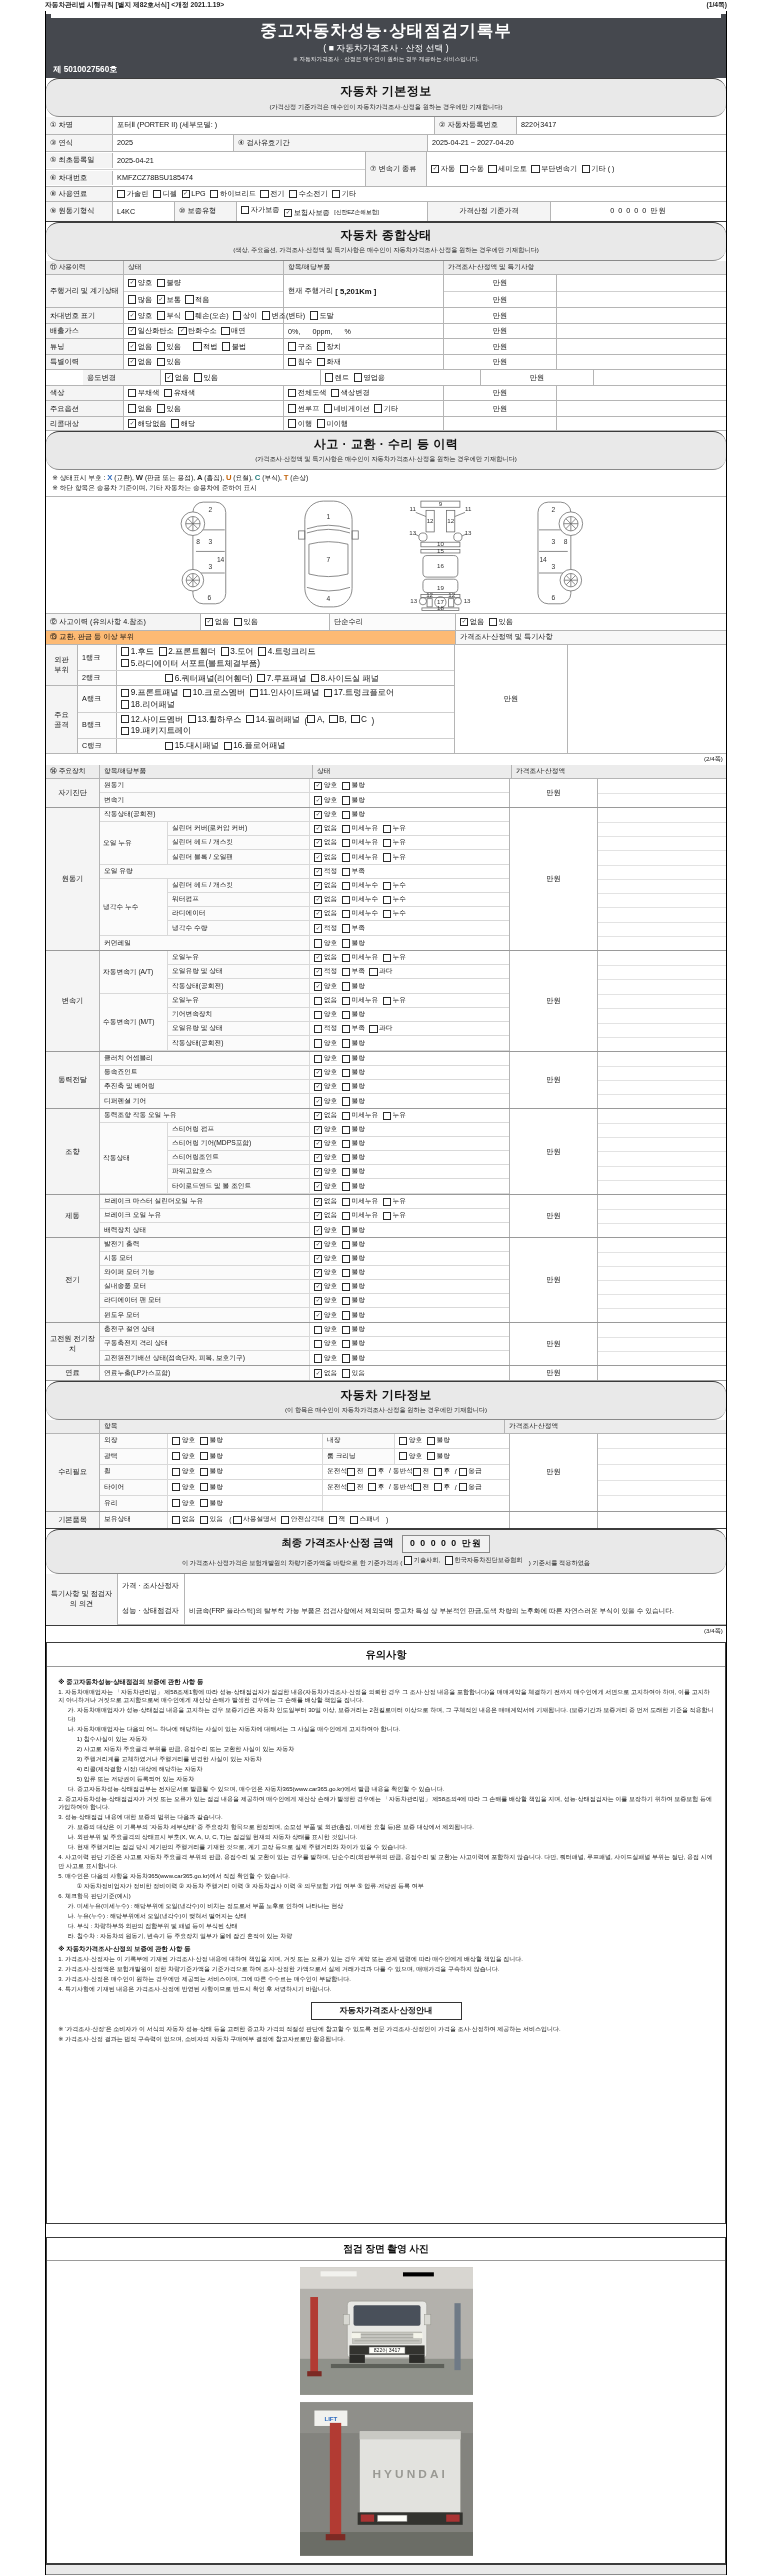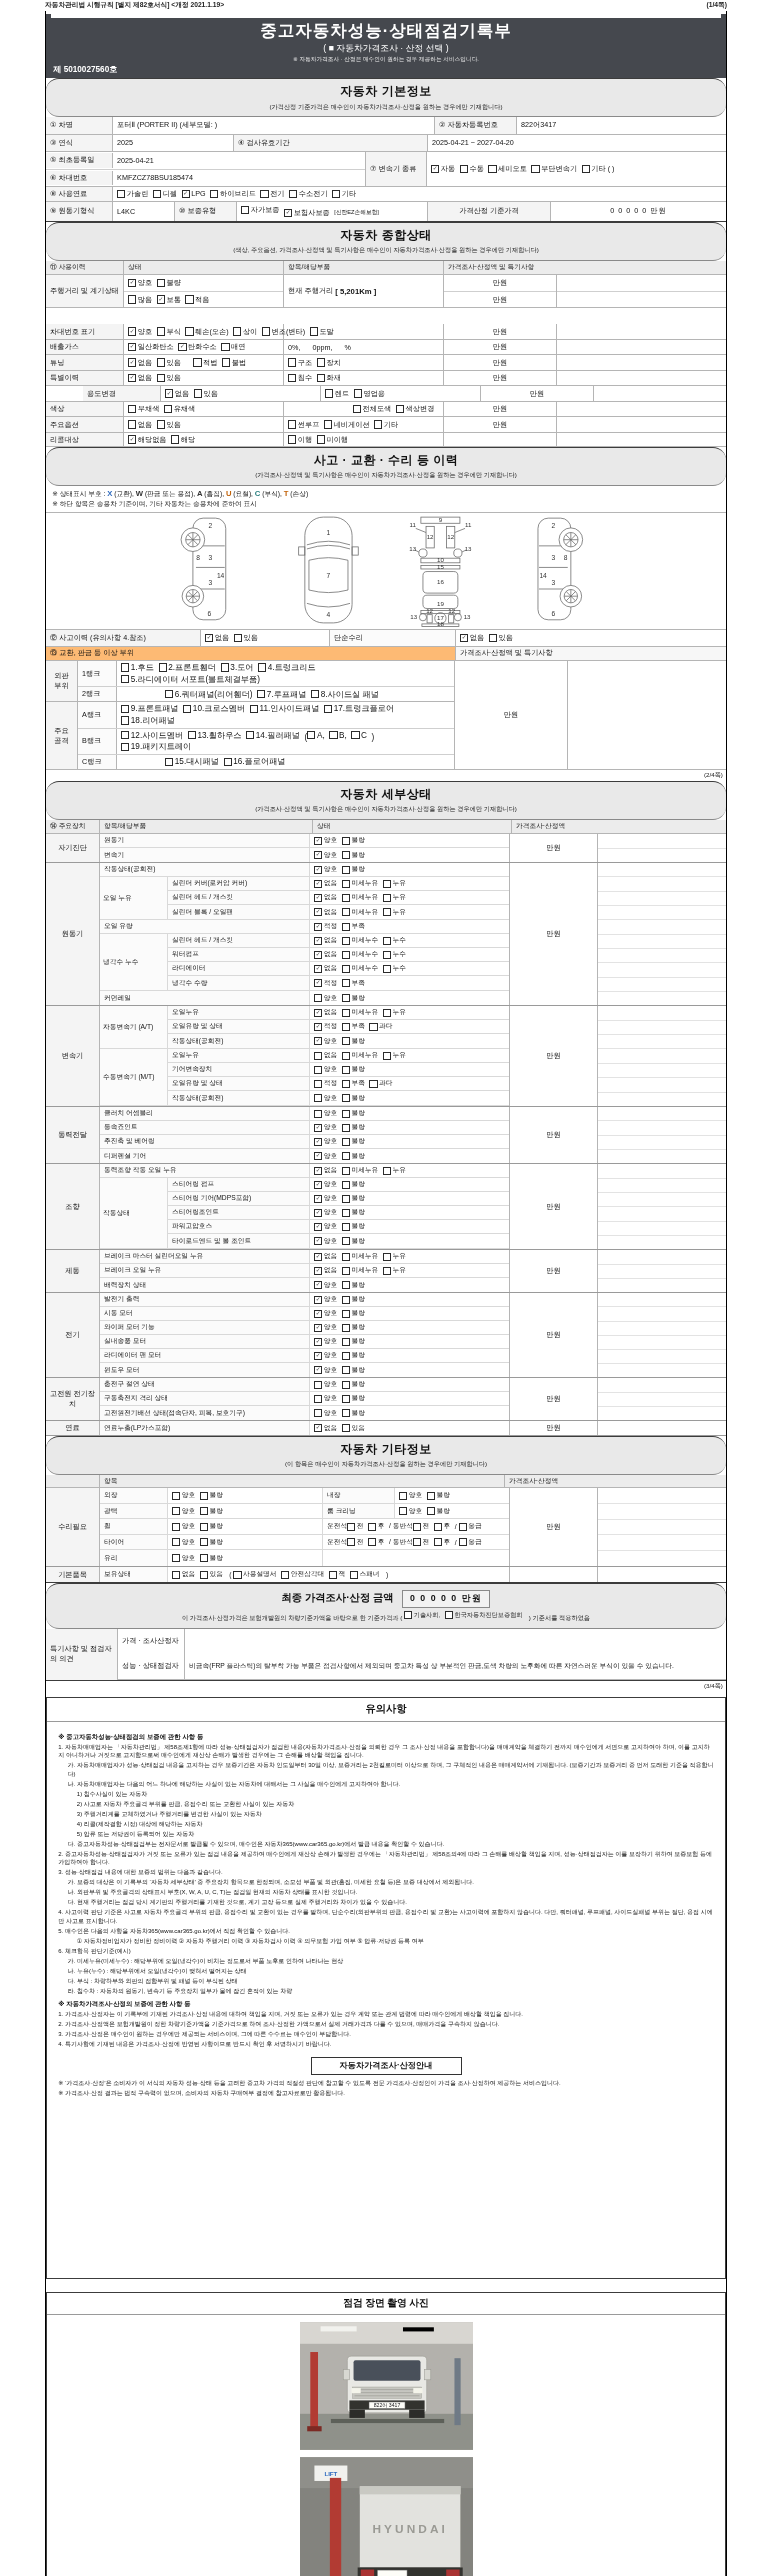--- a/index.html
+++ b/index.html
@@ -21,21 +21,21 @@
   .sech{background:#e9e9e9;border-top:1px solid #3c3c3c;border-bottom:0.5px solid #8a8a8a;
         text-align:center;padding:4.1px 0 4.6px 0;border-radius:13px;}
   .sech h2{margin:0;font-size:12px;font-weight:bold;letter-spacing:0.5px;}
   .sech .sub{font-size:6.2px;margin-top:2.1px;color:#222;}
   
   .frow{display:flex;align-items:stretch;border-bottom:0.5px solid #b5b5b5;box-sizing:border-box;}
   .fc{border-right:0.5px solid #b5b5b5;padding:2.1px 4.1px;display:flex;align-items:center;
       font-size:7.2px;box-sizing:border-box;min-width:0;}
   .fc:last-child{border-right:none;}
   .lblc{background:#f4f4f4;}
-  .ctr{justify-content:center;}
+  .ctr{justify-content:center;text-align:center;}
   .col{display:flex;flex-direction:column;min-width:0;border-right:0.5px solid #b5b5b5;box-sizing:border-box;}
   .col>.scell{flex:1;display:flex;align-items:center;padding:1px 4.1px;
       border-bottom:0.5px solid #cfcfcf;font-size:7.2px;box-sizing:border-box;}
   .col>.scell:last-child{border-bottom:none;}
   
   .cb{display:inline-flex;align-items:center;margin-right:4.6px;white-space:nowrap;}
   .cb .bx{width:6.2px;height:6.2px;border:1px solid #2b2b2b;background:#fff;margin-right:1.5px;
           display:inline-flex;align-items:center;justify-content:center;
           font-size:5.7px;font-weight:bold;line-height:1;color:#111;}
   .cb.on .bx::before{content:"✓";}
@@ -260,21 +260,21 @@
         </div>
         <div class="col" style="width: 113px;">
           <div class="scell ctr" style="justify-content: center;">만원</div>
           <div class="scell ctr" style="justify-content: center;">만원</div>
         </div>
         <div class="col" style="flex: 1 1 0%; border-right: none;">
           <div class="scell"></div>
           <div class="scell"></div>
         </div>
       </div>
-      <div class="frow" style="height: 15.5px; margin-top: 16px;">
+      <div class="frow" style="height: 15.5px;">
         <div class="fc lblc" style="width: 78px;">차대번호 표기</div>
         <div class="col" style="width: 160px;">
           <div class="scell">
             <span class="cb on">
               <span class="bx"></span>
               <span class="cbl">양호</span>
             </span>
             <span class="cb">
               <span class="bx"></span>
               <span class="cbl">부식</span>
@@ -442,21 +442,21 @@
             <span class="cb">
               <span class="bx"></span>
               <span class="cbl">무채색</span>
             </span>
             <span class="cb">
               <span class="bx"></span>
               <span class="cbl">유채색</span>
             </span>
           </div>
         </div>
-        <div class="fc" style="width: 160px; justify-content: flex-end;">
+        <div class="fc" style="width: 160px;">
           <span class="cb">
             <span class="bx"></span>
             <span class="cbl">전체도색</span>
           </span>
           <span class="cb">
             <span class="bx"></span>
             <span class="cbl">색상변경</span>
           </span>
         </div>
         <div class="col" style="width: 113px;">
@@ -783,24 +783,20 @@
             </div>
           </div>
         </div>
         <div class="fc ctr" style="width: 114px; border-left: 0.5px solid rgb(181, 181, 181); justify-content: center;">만원</div>
         <div style="width: 158px;"></div>
       </div>
     </div>
 
   <div class="pmark">(2/4쪽)</div>
 
-  <div class="sech">
-    <h2>자동차 세부상태</h2>
-    <div class="sub">(가격조사·산정액 및 특기사항은 매수인이 자동차가격조사·산정을 원하는 경우에만 기재합니다)</div>
-  </div>
   <div id="detail-table">
       <div class="frow chead" style="height: 14.4px;">
         <div class="fc" style="width: 54px;">⑭ 주요장치</div>
         <div class="fc" style="width: 213px;">항목/해당부품</div>
         <div class="fc" style="width: 199px;">상태</div>
         <div class="fc" style="flex: 1 1 0%;">가격조사·산정액</div>
       </div>
       <div class="dgrp">
         <div class="dgl">자기진단</div>
         <div class="dgm">

